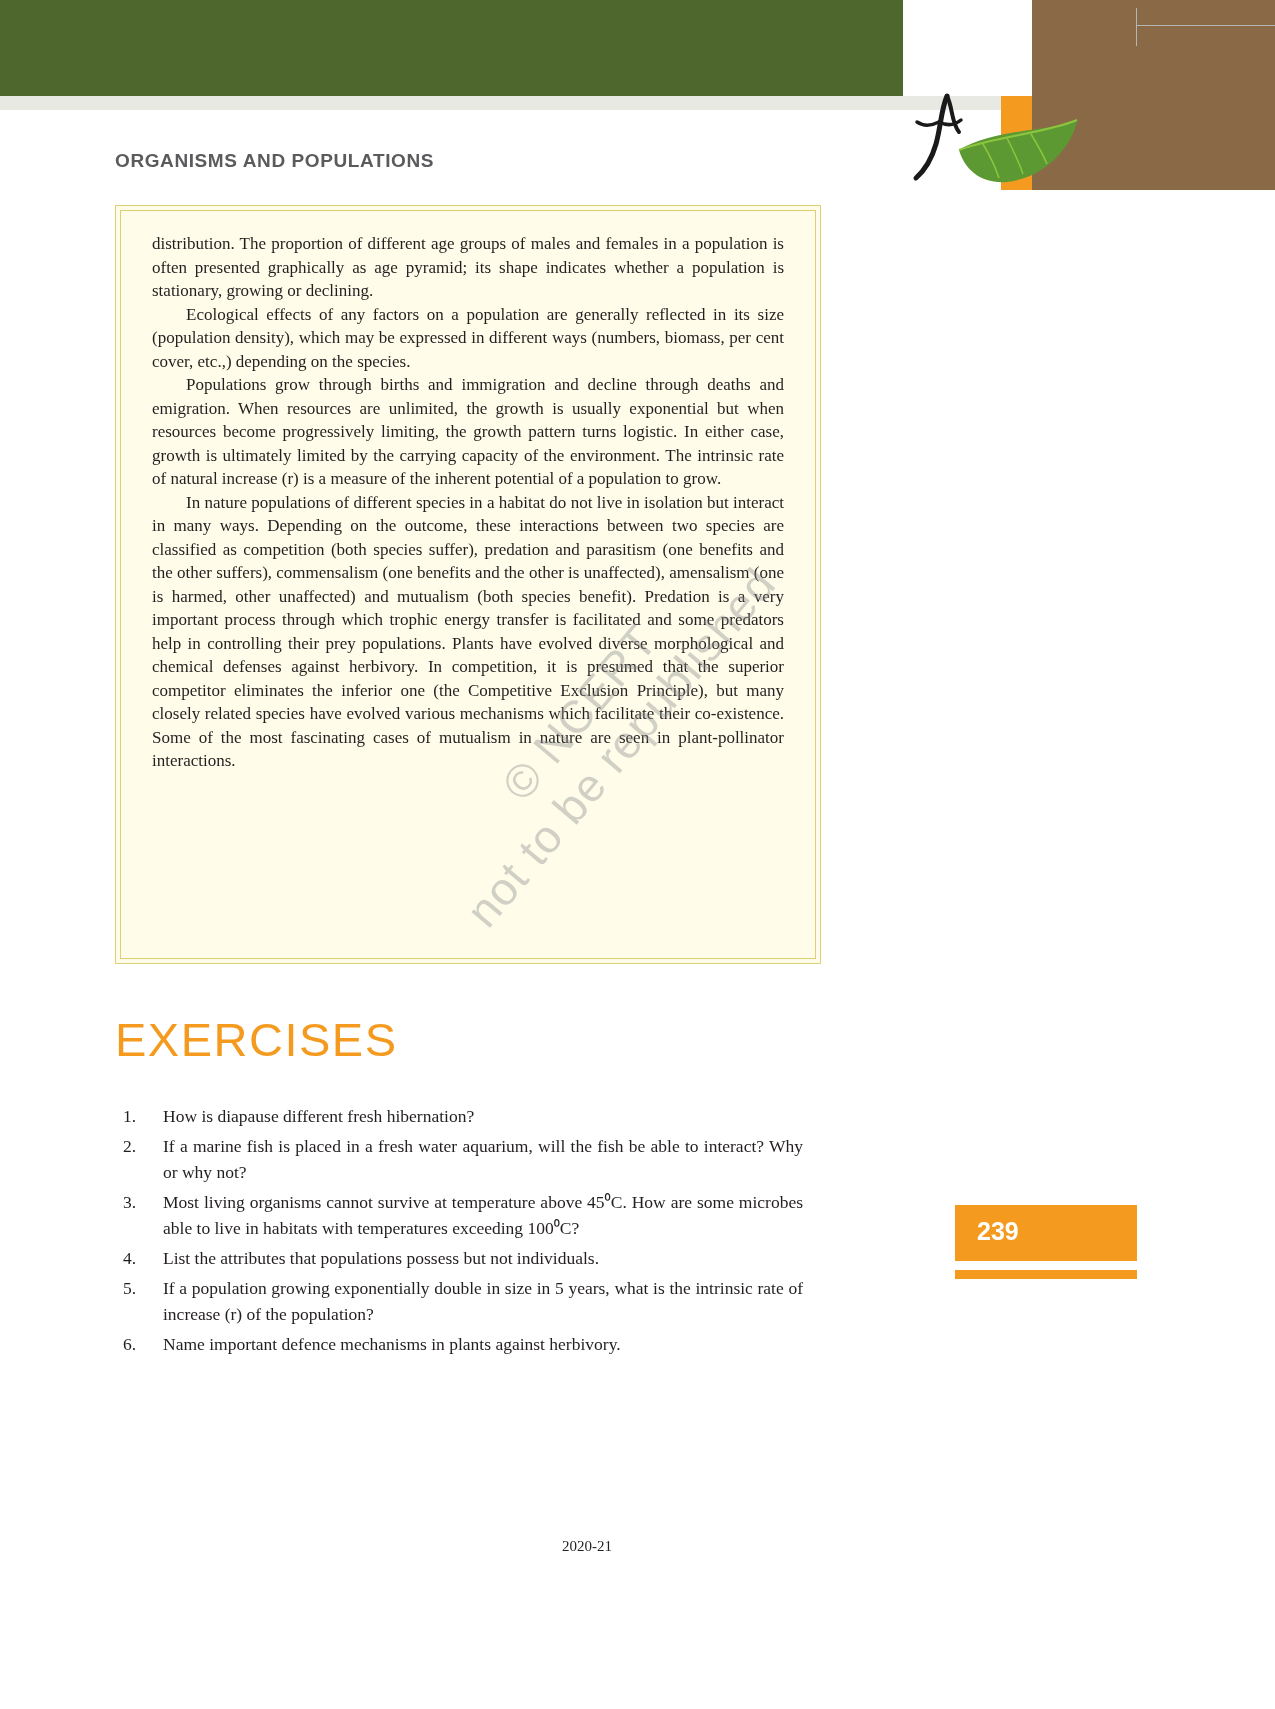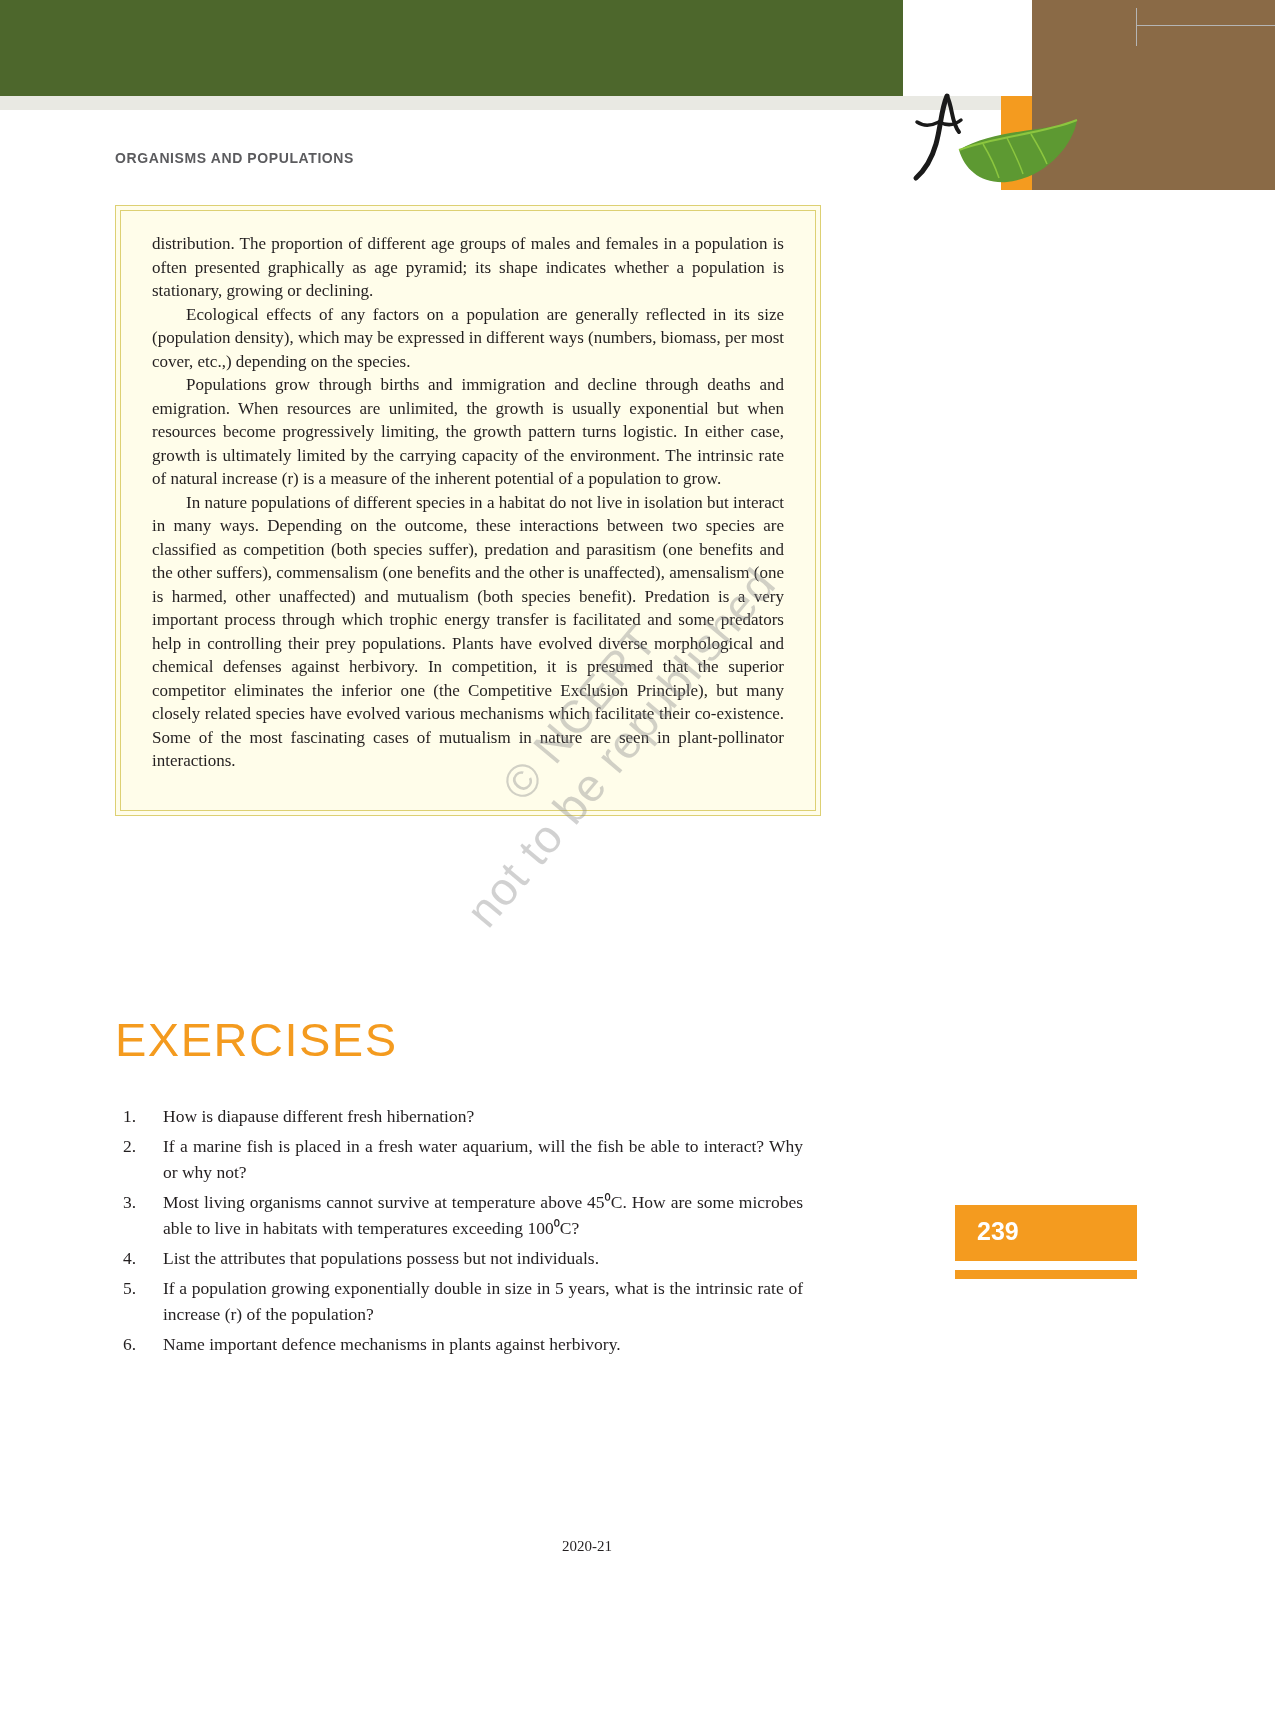--- a/index.html
+++ b/index.html
@@ -14,26 +14,26 @@
   .strip-gray { position:absolute; left:0; top:96px; width:1032px; height:14px; background:#e9e9e3; }
   .block-brown { position:absolute; left:1032px; top:0; width:243px; height:190px; background:#8a6a46; }
   .stripe-orange { position:absolute; left:1001px; top:96px; width:31px; height:94px; background:#f49b1f; }
   .corner-v { position:absolute; left:1136px; top:8px; width:1px; height:38px; background:#b5b5b5; }
   .corner-h { position:absolute; left:1136px; top:25px; width:139px; height:1px; background:#b5b5b5; }
   .logo-art { position:absolute; left:903px; top:92px; width:178px; height:100px; }
 
   .header-title {
     position:absolute; left:115px; top:150px;
     font-family:"Liberation Sans", sans-serif;
-    font-size:14px; font-weight:700; color:#5b5b5e; letter-spacing:0.6px;
+    font-size:19px; font-weight:700; color:#5b5b5e; letter-spacing:0.6px;
   }
 
   
   .summary-box {
-    position:absolute; left:115px; top:205px; width:706px; height:611px;
+    position:absolute; left:115px; top:205px; width:706px; height:759px;
     box-sizing:border-box; background:#fffdea;
     border:1px solid #ddd073;
     outline:1px solid #ddd073; outline-offset:-6px;
     padding:26px 36px;
   }
   .summary-box p {
     margin:0; font-size:17px; line-height:23.5px;
     text-align:justify; color:#231f20;
   }
   .summary-box p.indent { text-indent:34px; }
@@ -98,21 +98,21 @@
     <path d="M80,52 C86,62 92,74 96,86" fill="none" stroke="#8cc63f" stroke-width="1.5"></path>
     <path d="M104,46 C110,58 116,70 120,82" fill="none" stroke="#8cc63f" stroke-width="1.5"></path>
     <path d="M128,42 C134,52 140,62 144,72" fill="none" stroke="#8cc63f" stroke-width="1.5"></path>
   </g>
 </svg>
 
 <div class="header-title">ORGANISMS AND POPULATIONS</div>
 
 <div class="summary-box">
   <p>distribution. The proportion of different age groups of males and females in a population is often presented graphically as age pyramid; its shape indicates whether a population is stationary, growing or declining.</p>
-  <p class="indent">Ecological effects of any factors on a population are generally reflected in its size (population density), which may be expressed in different ways (numbers, biomass, per most cover, etc.,) depending on the species.</p>
+  <p class="indent">Ecological effects of any factors on a population are generally reflected in its size (population density), which may be expressed in different ways (numbers, biomass, per cent cover, etc.,) depending on the species.</p>
   <p class="indent">Populations grow through births and immigration and decline through deaths and emigration.  When resources are unlimited, the growth is usually exponential but when resources become progressively limiting, the growth pattern turns logistic. In either case, growth is ultimately limited by the carrying capacity of the environment. The intrinsic rate of natural increase (r) is a measure of the inherent potential of a population to grow.</p>
   <p class="indent">In nature populations of different species in a habitat do not live in isolation but interact in many ways.  Depending on the outcome, these interactions between two species are classified as competition (both species suffer), predation and parasitism (one benefits and the other suffers), commensalism (one benefits and the other is unaffected), amensalism (one is harmed, other unaffected) and mutualism (both species benefit).  Predation is a very important process through which trophic energy transfer is facilitated and some predators help in controlling their prey populations. Plants have evolved diverse morphological and chemical defenses against herbivory.  In competition, it is presumed that the superior competitor eliminates the inferior one (the Competitive Exclusion Principle), but many closely related species have evolved various mechanisms which facilitate their co-existence. Some of the most fascinating cases of mutualism in nature are seen in plant-pollinator interactions.</p>
 </div>
 
 <div class="watermark">
   <div class="wm-line">© NCERT</div>
   <div class="wm-line">not to be republished</div>
 </div>
 
 <div class="exercises-heading">EXERCISES</div>

